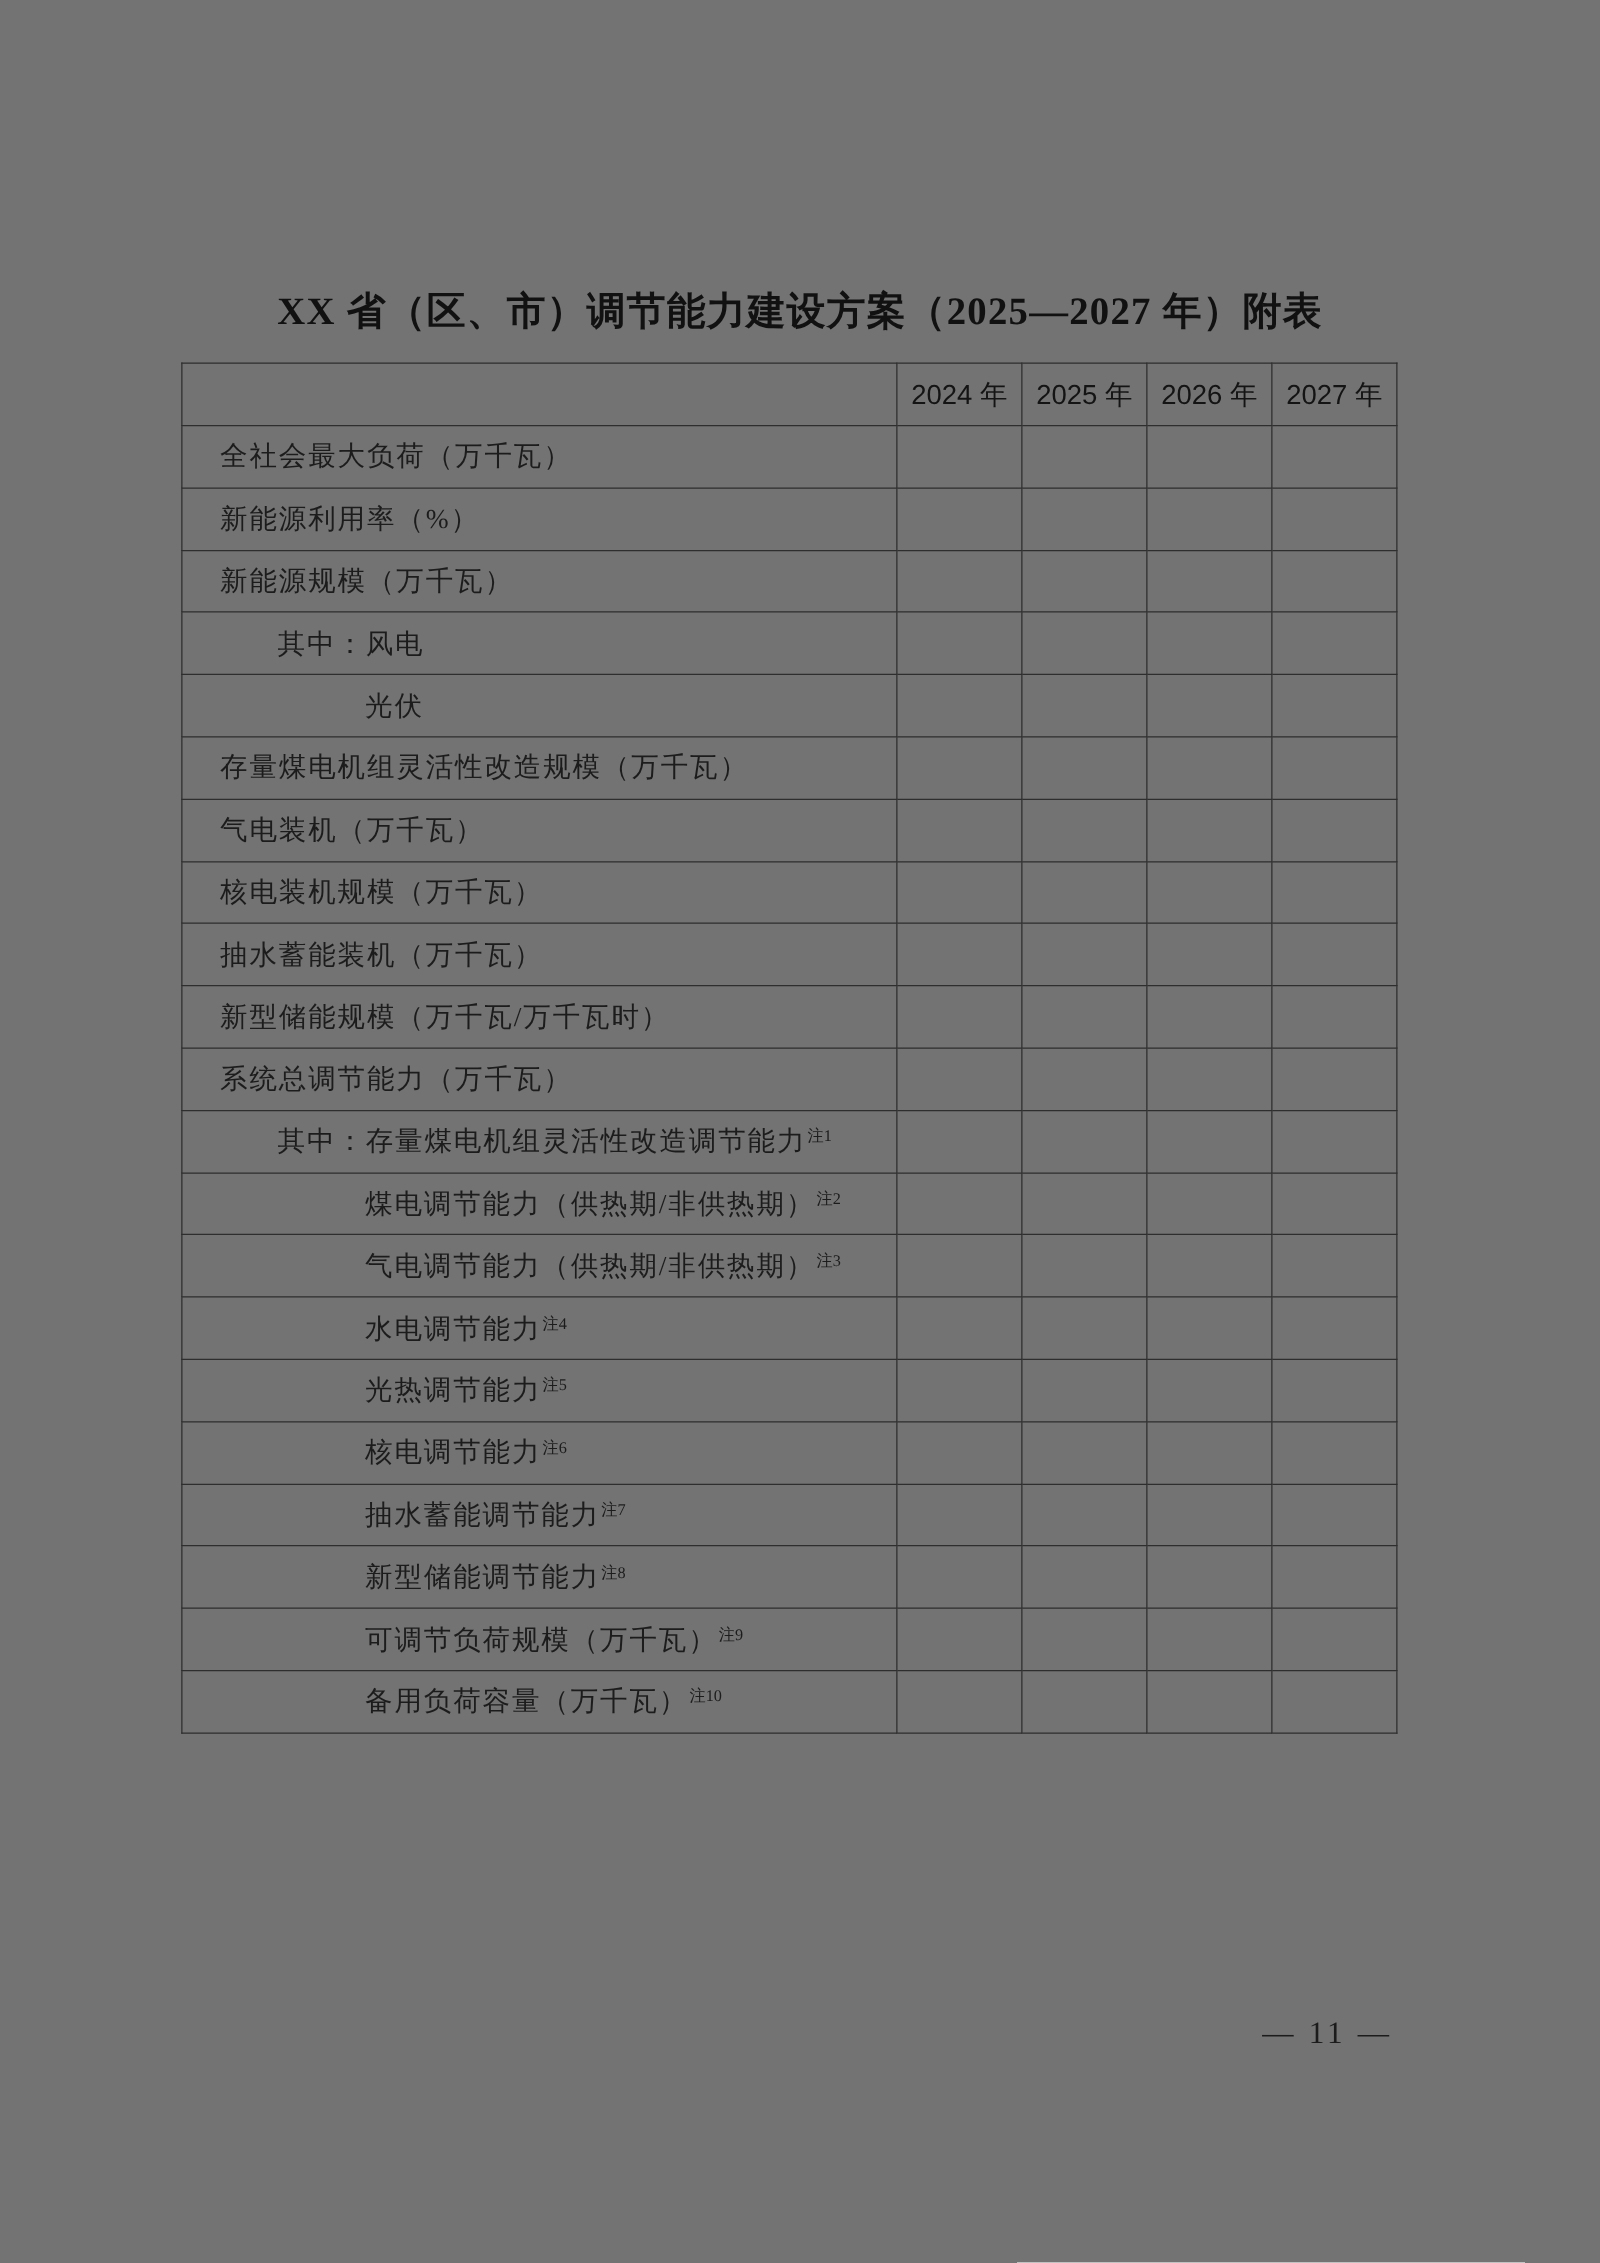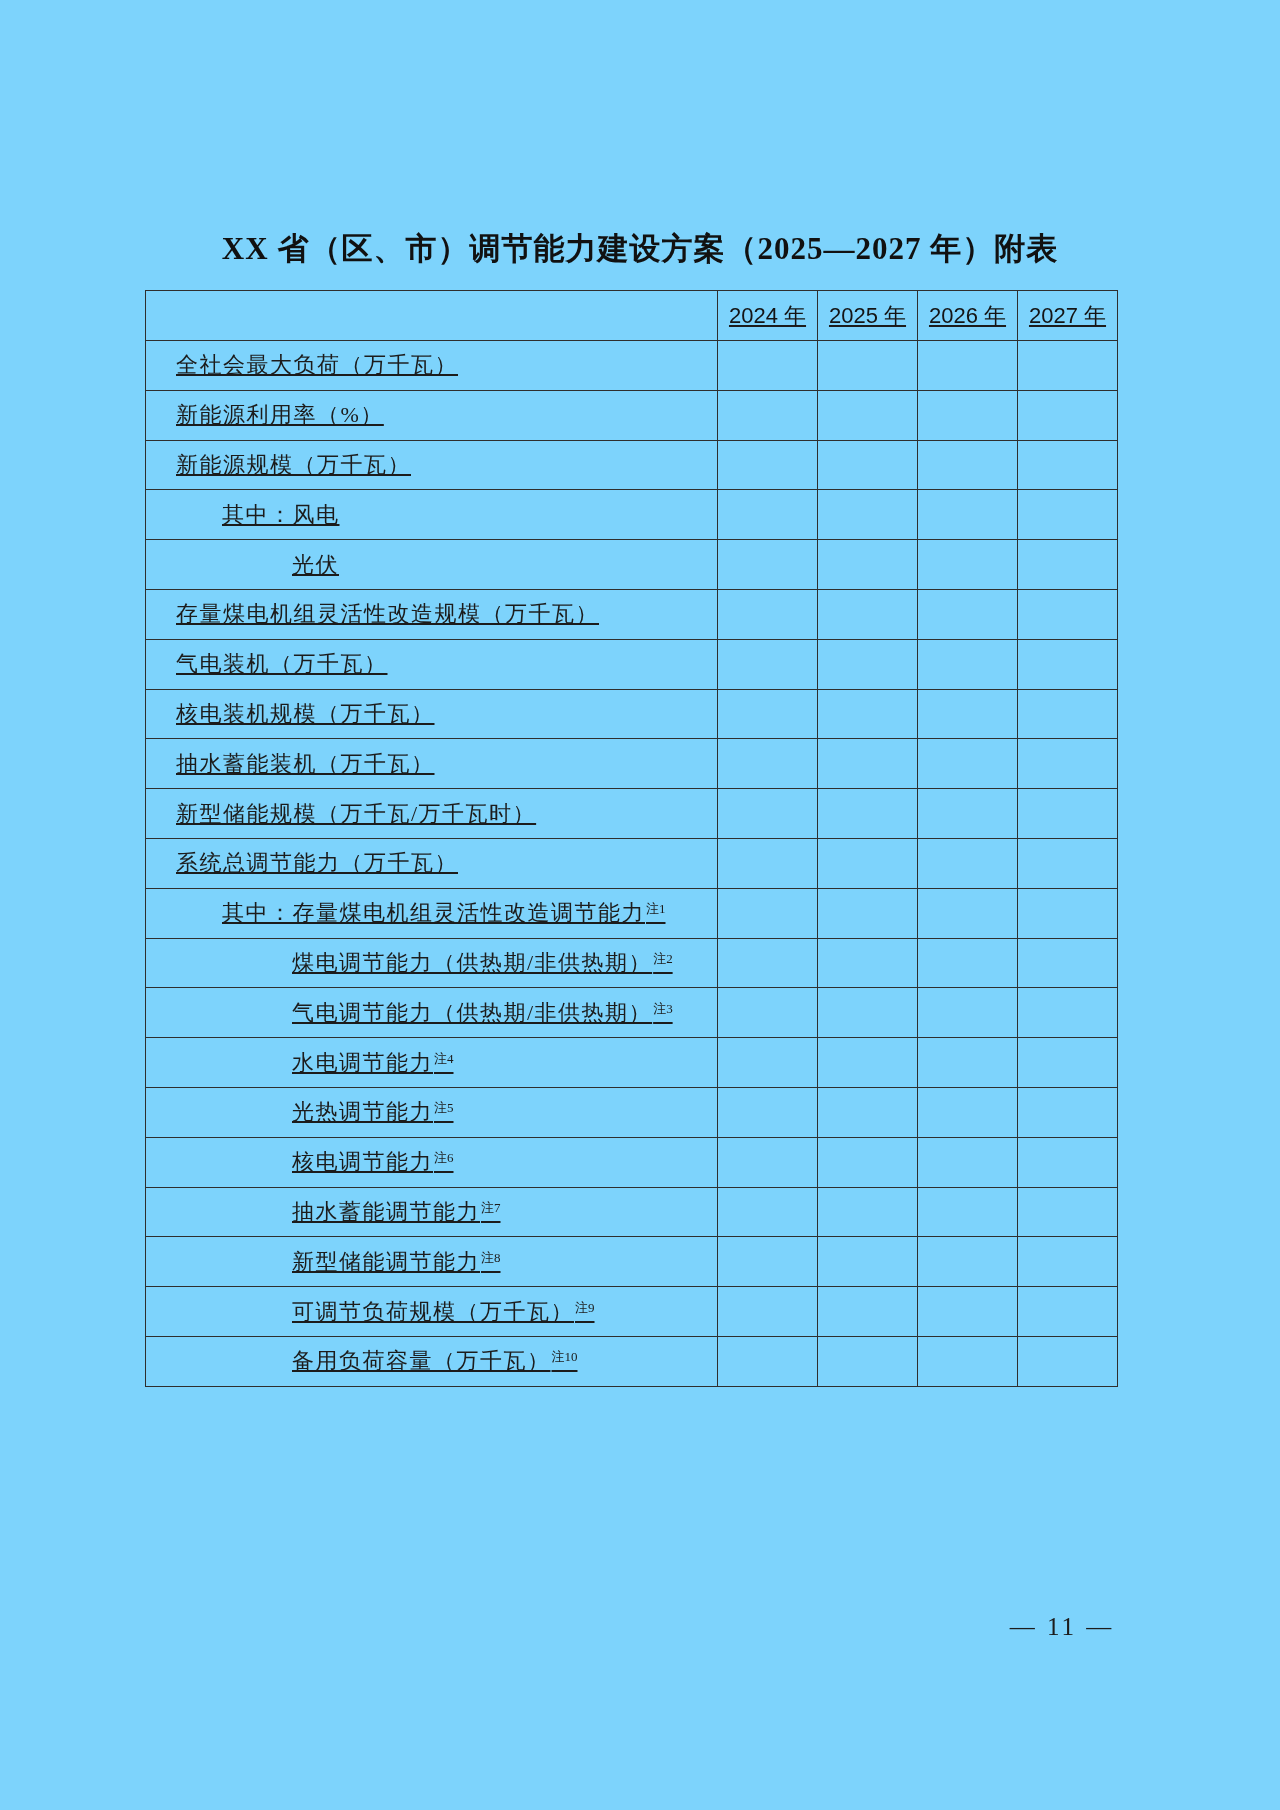--- a/index.html
+++ b/index.html
@@ -1,21 +1,21 @@
 <!DOCTYPE html>
 <html><head>
 <meta charset="utf-8">
 <style>
   * { margin: 0; padding: 0; box-sizing: border-box; }
   html, body { background: #ffffff; }
   .page {
     position: relative;
     width: 1280px;
     height: 1810px;
-    background: #7dd3fc;
+    background: #737373;
     font-family: "Liberation Serif", "DejaVu Serif", serif;
     color: #1c1c1c;
     overflow: hidden;
   }
   .doc-title {
     position: absolute;
     top: 228px;
     left: 0;
     width: 1280px;
     text-align: center;
@@ -25,21 +25,20 @@
     color: #111;
     white-space: nowrap;
   }
   table.plan-table {
     position: absolute;
     left: 145px;
     top: 290px;
     width: 972px;
     border-collapse: collapse;
     table-layout: fixed;
-    text-decoration: underline;
   }
   table.plan-table col.label-col  { width: 572px; }
   table.plan-table col.year-col   { width: 100px; }
   table.plan-table th,
   table.plan-table td {
     border: 1.5px solid #2e2e2e;
     vertical-align: middle;
     overflow: hidden;
   }
   table.plan-table thead tr { height: 50px; }

